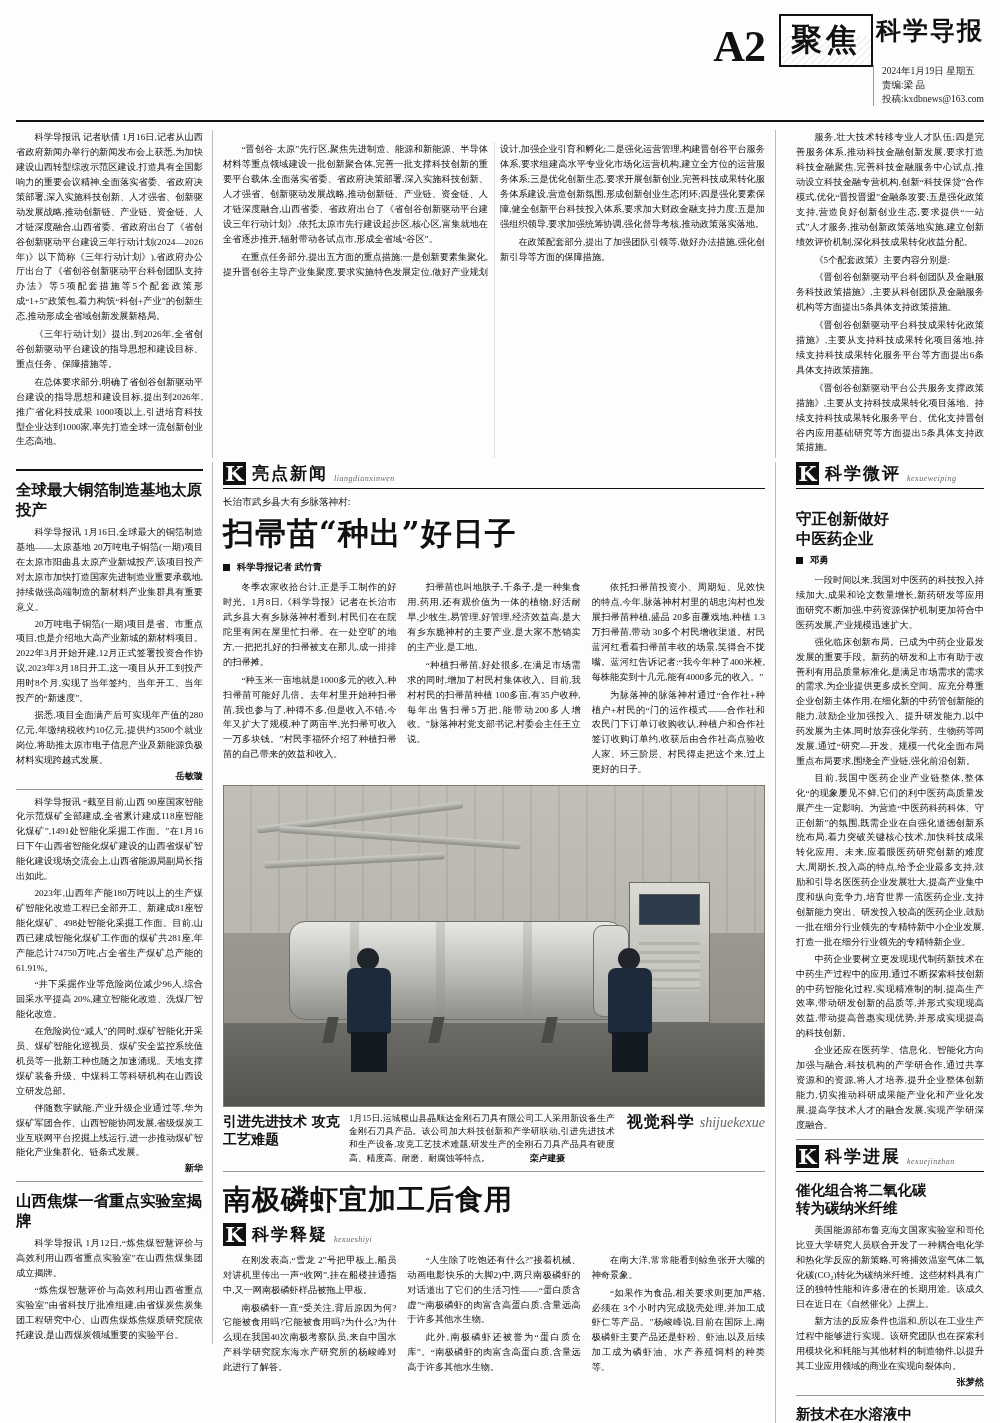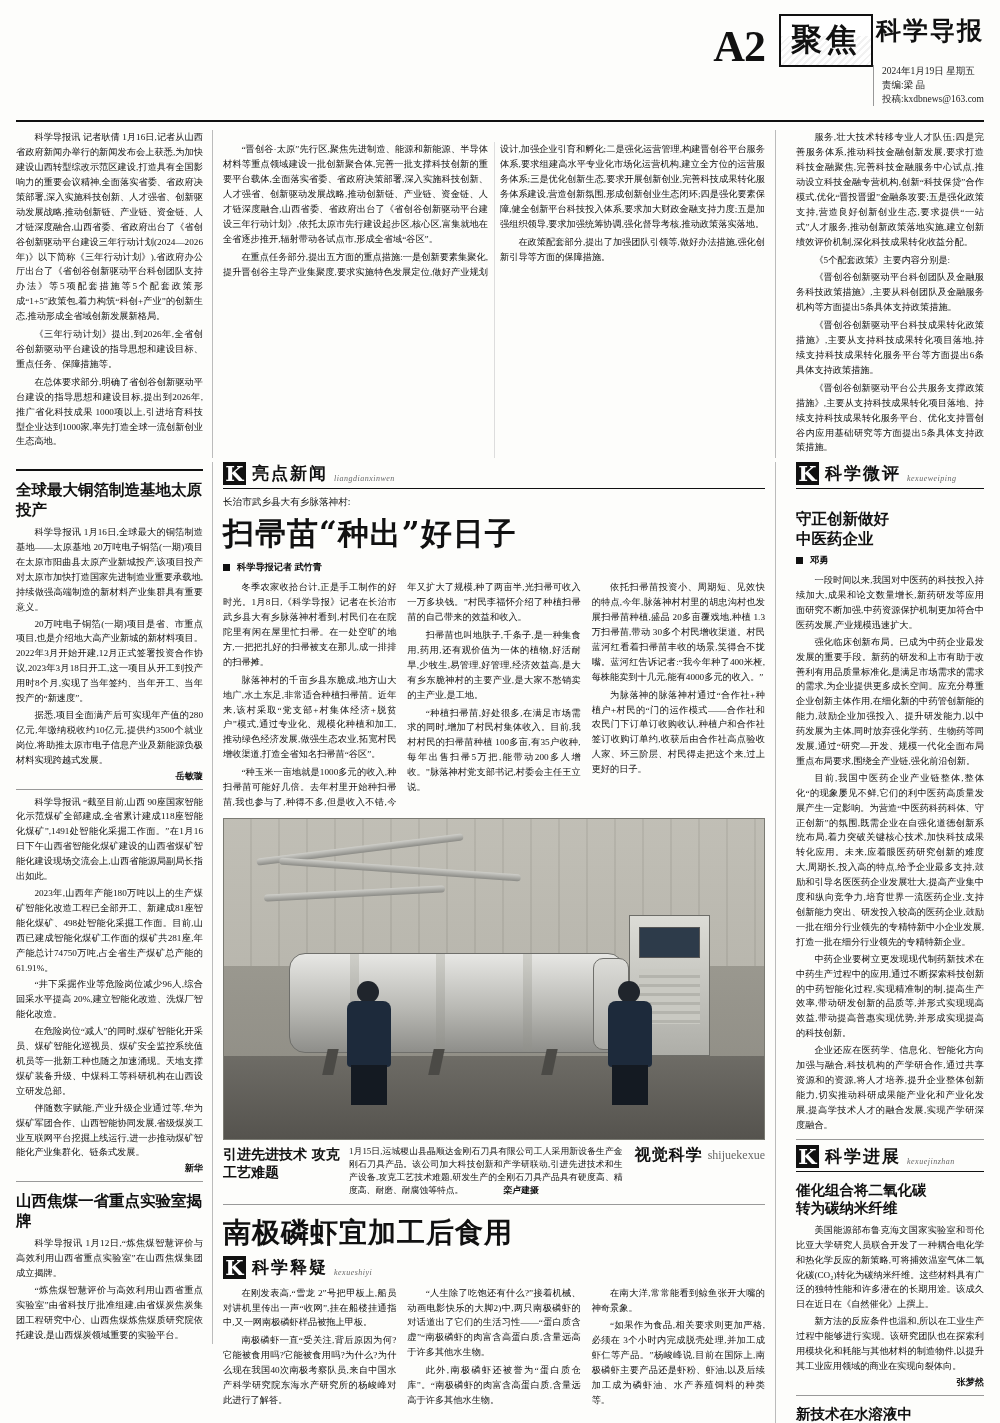--- a/index.html
+++ b/index.html
@@ -97,21 +97,21 @@
   .photo .w2 { right:20%; }
   .photo .pipes { position:absolute; left:6%; top:6%; width:70%; height:26%; }
   .photo .pipe { position:absolute; height:7px; background:linear-gradient(#cfcfca,#8b8b86); border-radius:4px; }
 
   .caption-row { display:flex; gap:8px; align-items:flex-start; margin-top:5px; }
   .cap-title { width:118px; font-family:"DejaVu Serif", serif; font-size:14px; font-weight:bold; line-height:1.3; }
   .cap-text { flex:1; font-size:8.8px; line-height:1.5; text-align:justify; }
   .cap-credit { font-size:8.8px; font-weight:bold; white-space:nowrap;margin-left:38px; }
   .vis-brand { display:flex; align-items:center; gap:5px; margin-left:4px; }
   .vis-brand .cn { font-family:"DejaVu Serif", serif; font-size:16px; font-weight:bold; letter-spacing:1px;}
-  .vis-brand .py { font-size:12px; color:#666; }
+  .vis-brand .py { font-size:14px; color:#666; font-style:italic; }
 
   .bignews-title { font-family:"DejaVu Serif", serif; font-size:28px; font-weight:bold; letter-spacing:1px; margin:9px 0 4px 0;}
   .tight p { margin:0 0 2px 0; }
 </style>
 </head>
 <body>
 
 <div class="page">
 
   <div class="masthead">
@@ -198,21 +198,20 @@
         <div class="feature-sub">长治市武乡县大有乡脉落神村:</div>
         <div class="feature-title">扫帚苗“种出”好日子</div>
         <div class="feature-byline">
           <span class="sqr"></span>
           <span>科学导报记者 武竹青</span>
         </div>
       </div>
 
       <div class="body-text three-col">
         <p>冬季农家收拾台计,正是手工制作的好时光。1月8日,《科学导报》记者在长治市武乡县大有乡脉落神村看到,村民们在在院陀里有闲在屋里忙扫帚。在一处空旷的地方,一把把扎好的扫帚被支在那儿,成一排排的扫帚摊。</p>
-        <p>脉落神村的千亩乡县东脆成,地方山大地广,水土东足,非常适合种植扫帚苗。近年来,该村采取“党支部+村集体经济+脱贫户”模式,通过专业化、规模化种植和加工,推动绿色经济发展,做强生态农业,拓宽村民增收渠道,打造全省知名扫帚苗“谷区”。</p>
         <p>“种玉米一亩地就是1000多元的收入,种扫帚苗可能好几倍。去年村里开始种扫帚苗,我也参与了,种得不多,但是收入不错,今年又扩大了规模,种了两亩半,光扫帚可收入一万多块钱。”村民李福怀介绍了种植扫帚苗的自己带来的效益和收入。</p>
         <p>扫帚苗也叫地肤子,千条子,是一种集食用,药用,还有观价值为一体的植物,好活耐旱,少牧生,易管理,好管理,经济效益高,是大有乡东脆神村的主要产业,是大家不愁销卖的主产业,是工地。</p>
         <p>“种植扫帚苗,好处很多,在满足市场需求的同时,增加了村民村集体收入。目前,我村村民的扫帚苗种植 100多亩,有35户收种,每年出售扫帚5万把,能带动200多人增收。”脉落神村党支部书记,村委会主任王立说。</p>
         <p>依托扫帚苗投资小、周期短、见效快的特点,今年,脉落神村村里的胡忠沟村也发展扫帚苗种植,盛品 20多亩覆戏地,种植 1.3万扫帚苗,带动 30多个村民增收渠道。村民蓝河红看着扫帚苗丰收的场景,笑得合不拢嘴。蓝河红告诉记者:“我今年种了400米桠,每株能卖到十几元,能有4000多元的收入。”</p>
         <p>为脉落神的脉落神村通过“合作社+种植户+村民的“门的运作模式——合作社和农民门下订单订收购收认,种植户和合作社签订收购订单约,收获后由合作社高点验收人家、环三阶层、村民得走把这个来,过上更好的日子。</p>
       </div>
 
       <div class="photo">
         <div class="wall"></div>
         <div class="wallpanel"></div>

